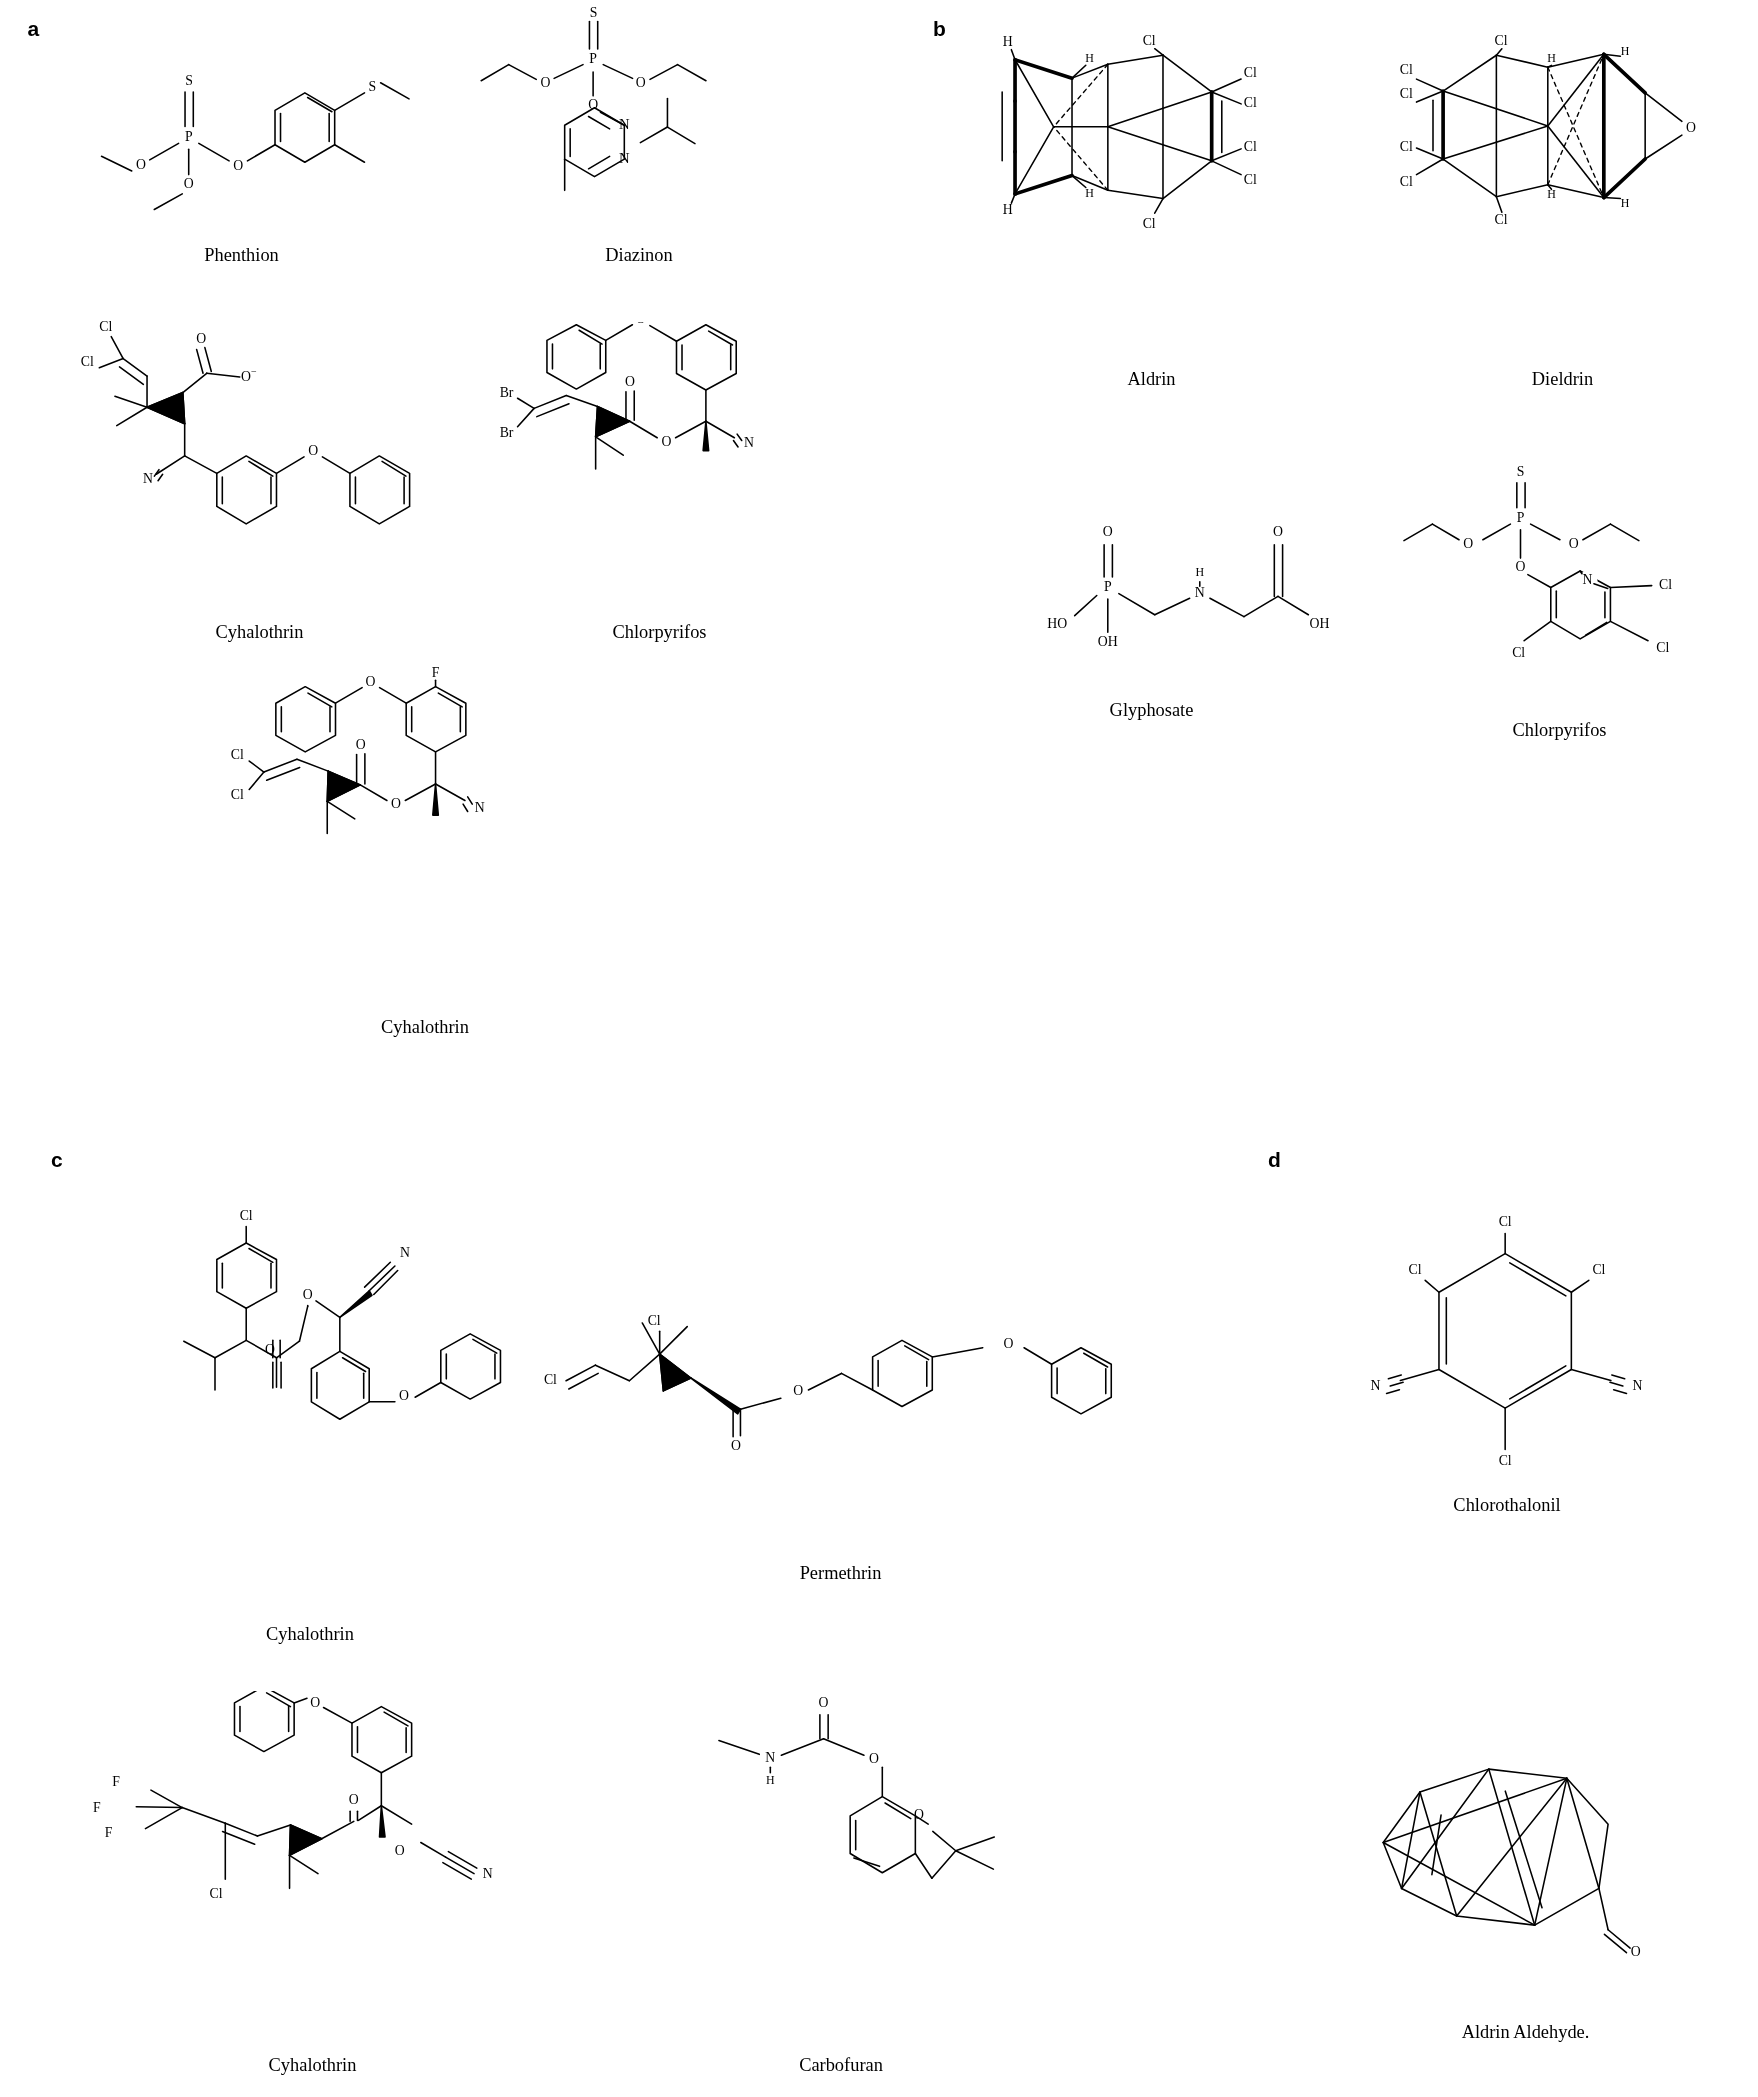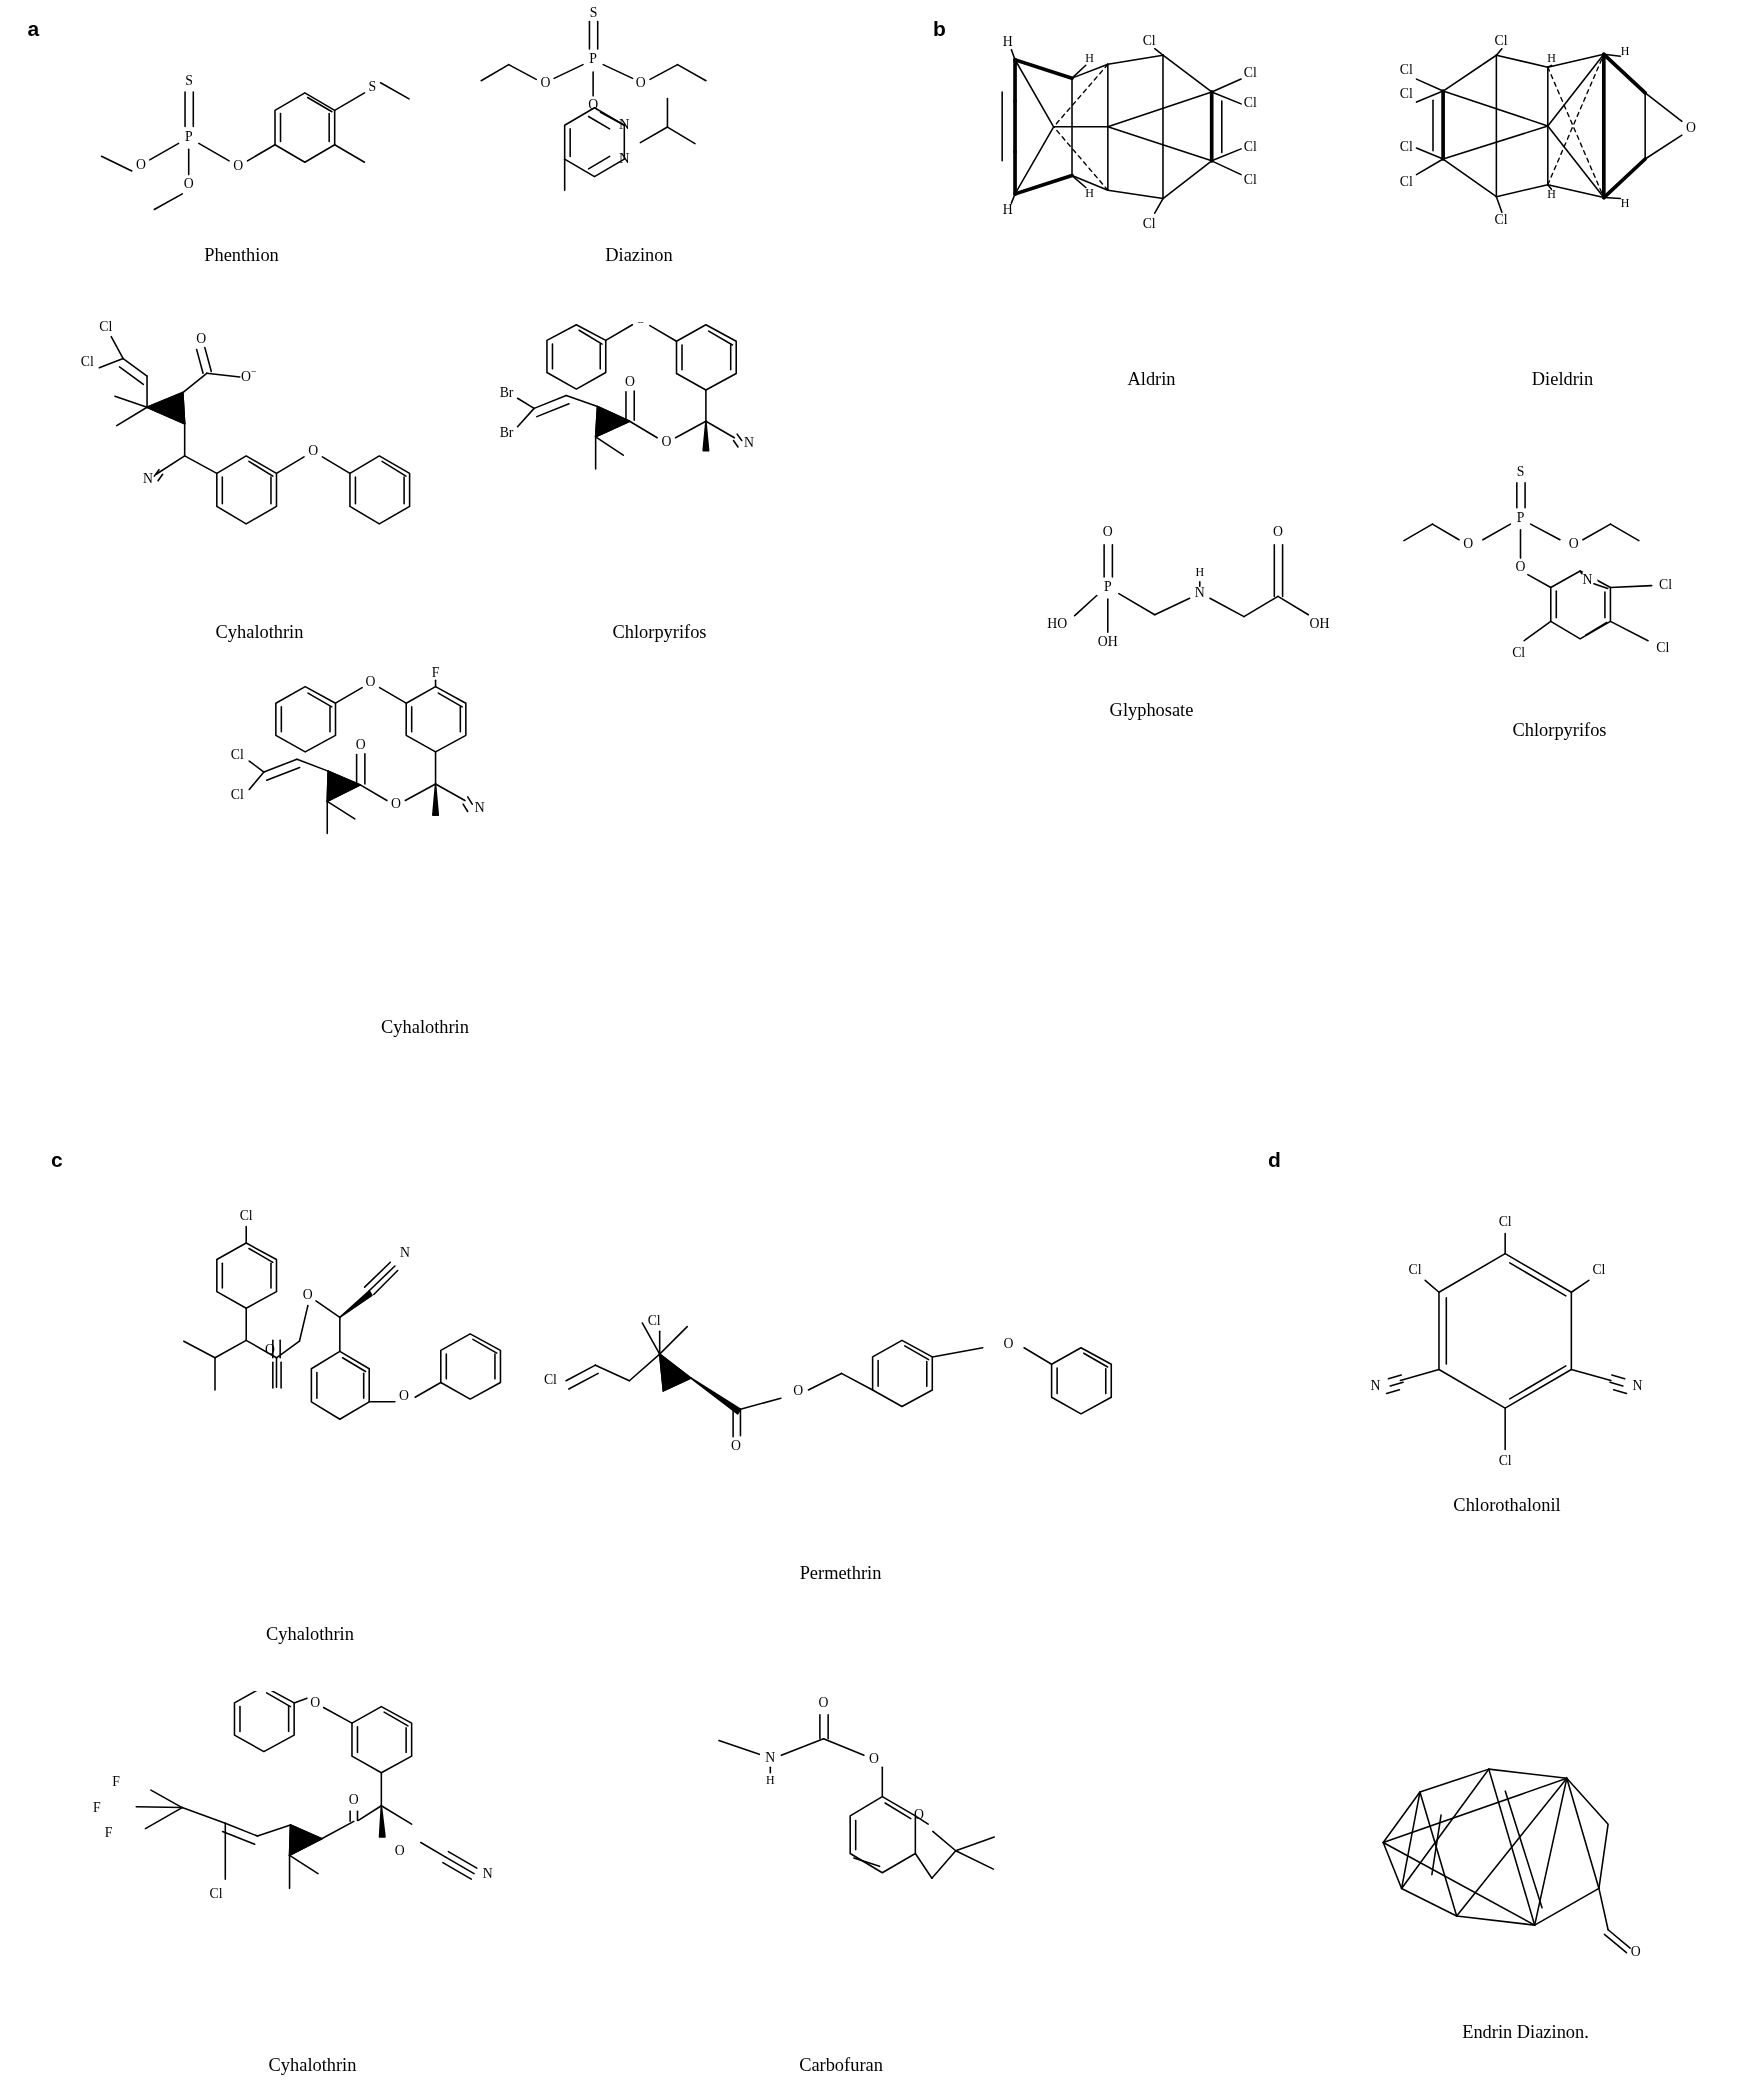--- a/index.html
+++ b/index.html
@@ -713,17 +713,17 @@
       <line x1="230" y1="390" x2="470" y2="90"></line>
       <line x1="470" y1="90" x2="540" y2="330"></line>
       <line x1="196" y1="170" x2="176" y2="300"></line>
       <line x1="336" y1="118" x2="416" y2="372"></line>
       <line x1="400" y1="410" x2="470" y2="90"></line>
 
       <line x1="540" y1="330" x2="560" y2="420"></line>
       <line x1="560" y1="420" x2="608" y2="460"></line>
       <line x1="552" y1="430" x2="600" y2="470"></line>
     </svg>
-    <div class="caption" style="margin-top:27.6px;">Endrin Diazinon.</div>
+    <div class="caption" style="margin-top:27.6px;">Aldrin Aldehyde.</div>
   </div>
 
 </div>
 
 
 </body></html>

